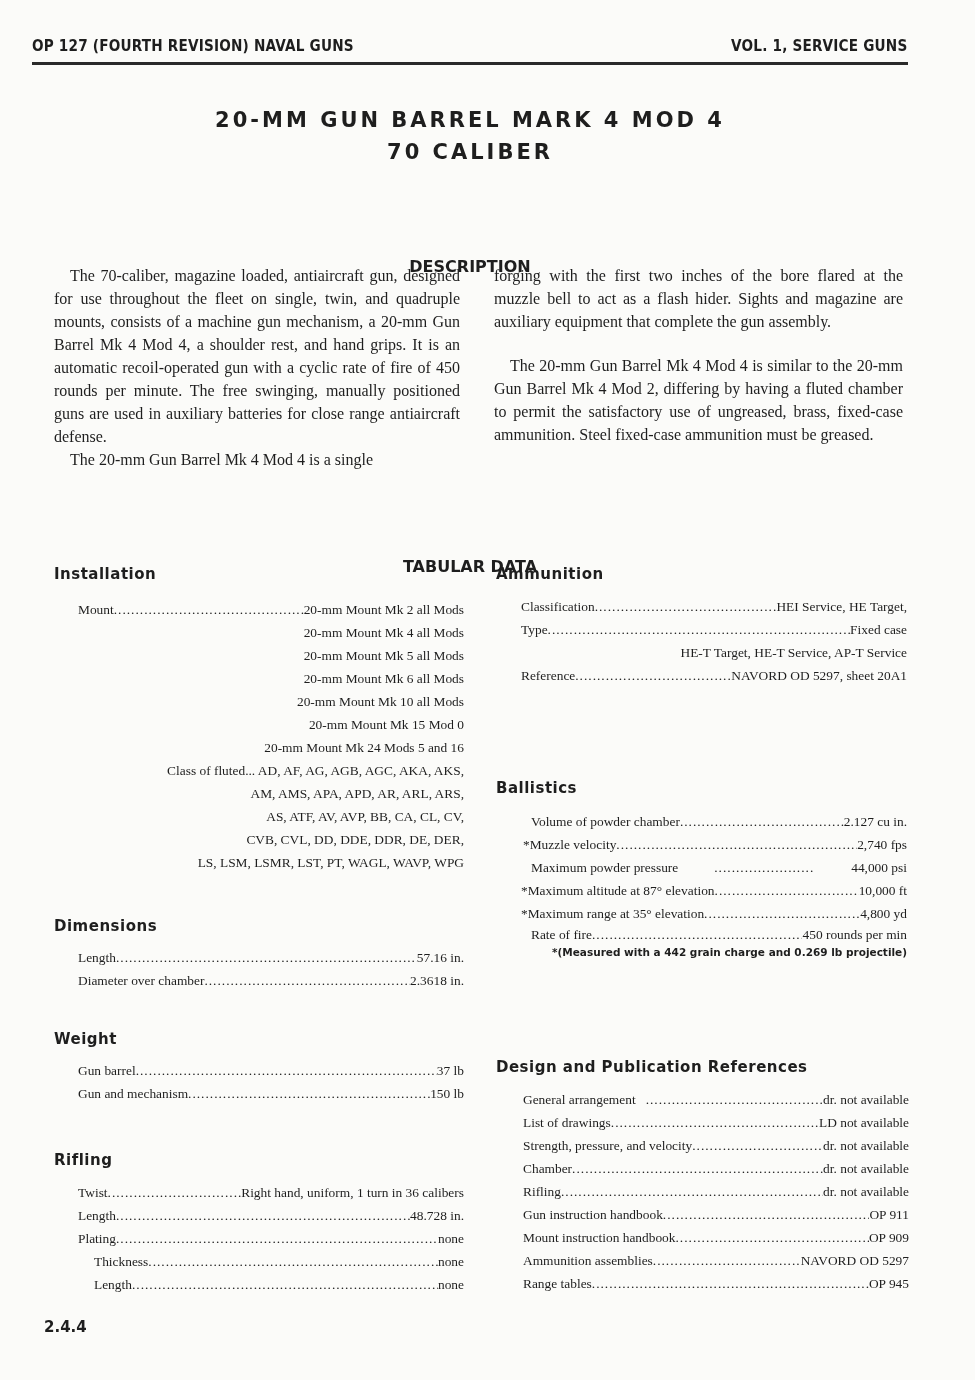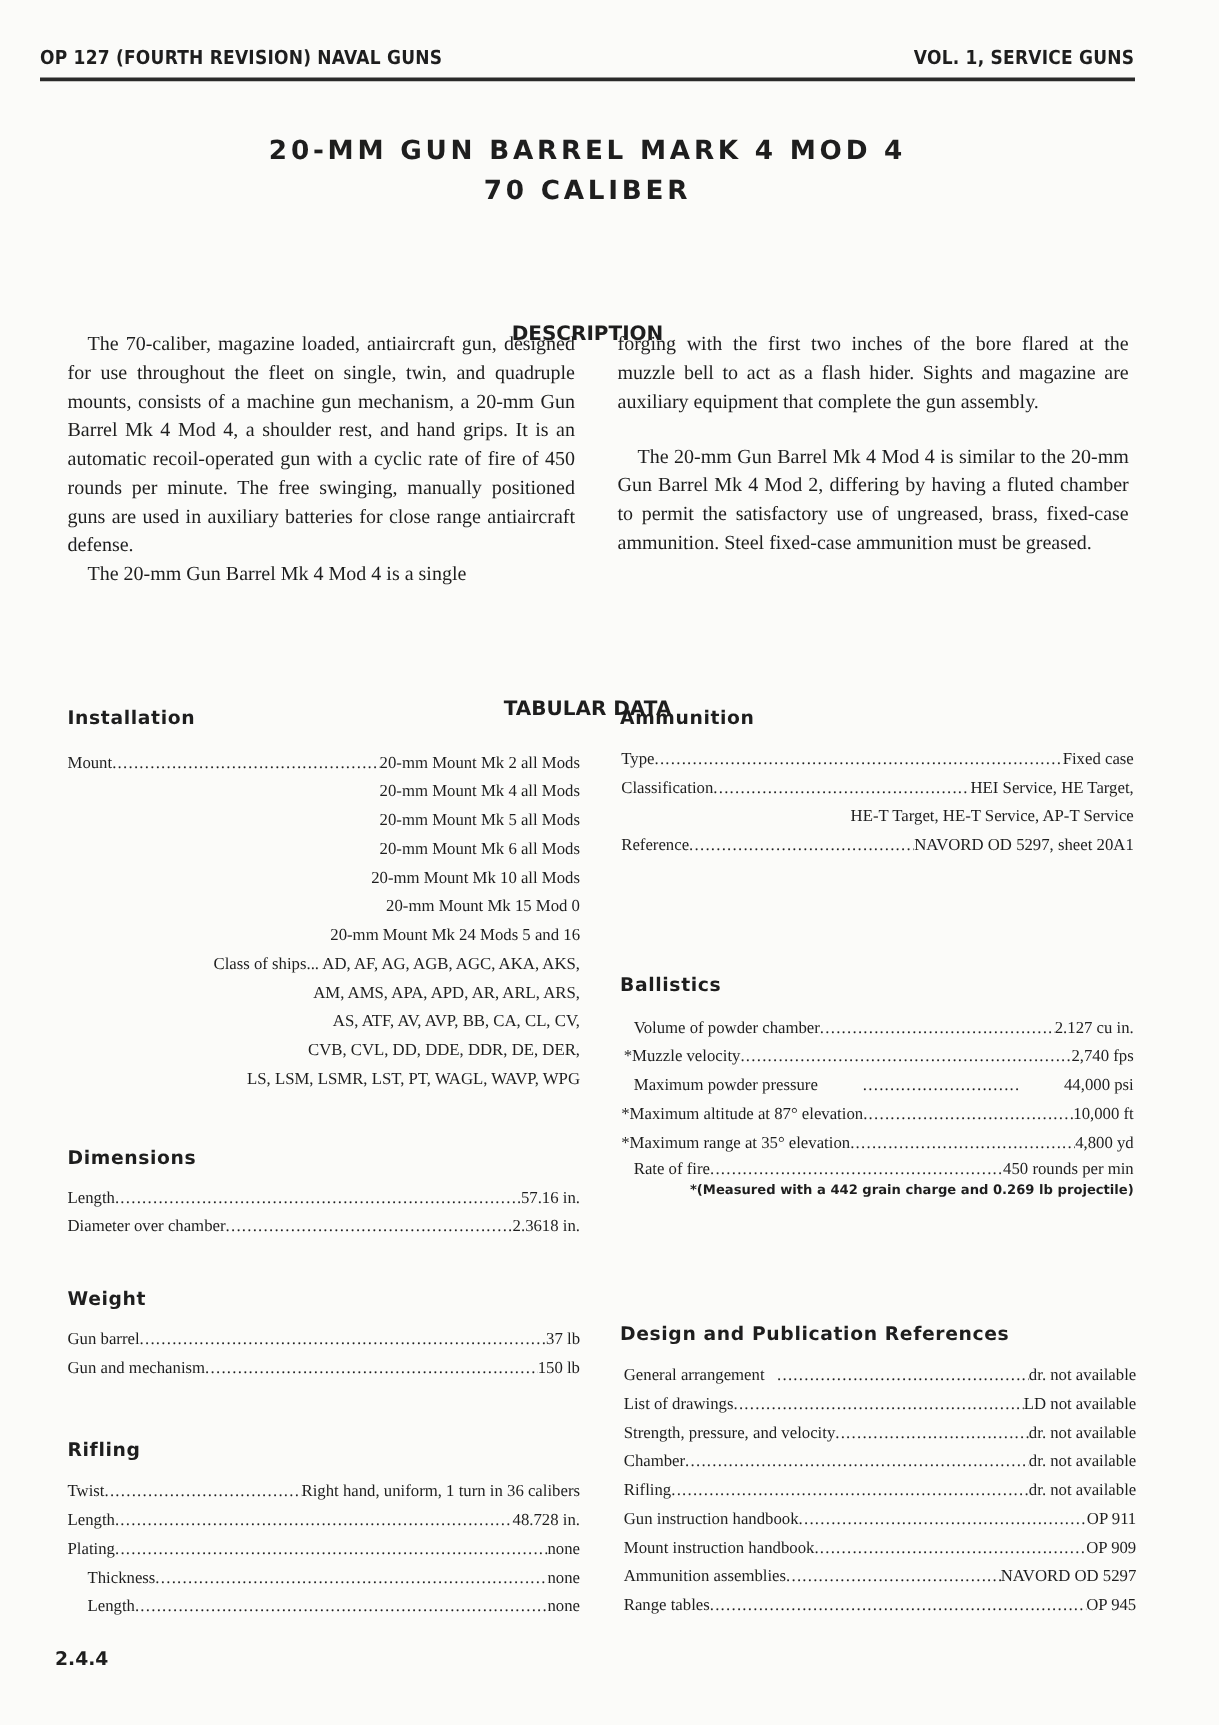--- a/index.html
+++ b/index.html
@@ -10,21 +10,21 @@
   .hdr{top:37px;font-size:15.5px;font-weight:bold;letter-spacing:0.2px;transform:scaleX(0.88);}
   #hdr-left{left:32px;transform-origin:left;}
   #hdr-right{right:68px;transform-origin:right;}
   .rule{left:32px;width:876px;top:62px;height:3px;background:#2a2a2a;}
   .title{left:0;width:940px;text-align:center;font-size:21px;font-weight:bold;letter-spacing:3px;}
   .sechead{left:0;width:940px;text-align:center;font-size:16px;font-weight:bold;margin-top:24px;}
   .para{font-size:16px;line-height:23px;text-align:justify;}
   .para .ind{display:inline-block;width:16px;}
   .subhead{font-size:15px;font-weight:bold;letter-spacing:0.5px;}
   .row{display:flex;align-items:baseline;font-size:13.4px;line-height:23px;white-space:nowrap;}
-  .row .lbl{flex:0 0 auto;}
+  .row .lbl{flex:0 0 auto;margin-left:24px;}
   .row .dots{flex:1 1 auto;overflow:hidden;min-width:10px;}
   .row .dots::after{content:"..................................................................................................................................................................";letter-spacing:1px;}
   .row .val{flex:0 0 auto;}
   .cont{font-size:13.4px;line-height:23px;text-align:right;}
   .note{font-size:10.5px;font-weight:bold;line-height:14px;text-align:right;}
   .pageno{left:44px;top:1318px;font-size:15px;font-weight:bold;}
 </style>
 </head>
 <body>
 
@@ -56,21 +56,21 @@
     <span class="lbl">Mount</span>
       <span class="dots"></span>
       <span class="val">20-mm Mount Mk 2 all Mods</span>
   </div>
   <div class="cont">20-mm Mount Mk 4 all Mods</div>
   <div class="cont">20-mm Mount Mk 5 all Mods</div>
   <div class="cont">20-mm Mount Mk 6 all Mods</div>
   <div class="cont">20-mm Mount Mk 10 all Mods</div>
   <div class="cont">20-mm Mount Mk 15 Mod 0</div>
   <div class="cont">20-mm Mount Mk 24 Mods 5 and 16</div>
-  <div class="cont"><span>Class of ships...</span> <span>AD, AF, AG, AGB, AGC, AKA, AKS,</span></div>
+  <div class="cont"><span>Class of fluted...</span> <span>AD, AF, AG, AGB, AGC, AKA, AKS,</span></div>
   <div class="cont">AM, AMS, APA, APD, AR, ARL, ARS,</div>
   <div class="cont">AS, ATF, AV, AVP, BB, CA, CL, CV,</div>
   <div class="cont">CVB, CVL, DD, DDE, DDR, DE, DER,</div>
   <div class="cont">LS, LSM, LSMR, LST, PT, WAGL, WAVP, WPG</div>
 </div>
 
 <div class="abs subhead sans" style="left:54px;top:917px;">Dimensions</div>
 <div class="abs serif" style="left:54px;top:946px;width:410px;">
   <div class="row">
       <span class="lbl">Length</span>
@@ -123,28 +123,28 @@
   <div class="row" style="padding-left:16px;">
       <span class="lbl">Length</span>
       <span class="dots"></span>
       <span class="val">none</span>
     </div>
 </div>
 
 <div class="abs subhead sans" style="left:496px;top:565px;">Ammunition</div>
 <div class="abs serif" style="left:497px;top:595px;width:410px;">
   <div class="row">
+      <span class="lbl">Classification</span>
+      <span class="dots"></span>
+      <span class="val">HEI Service, HE Target,</span>
+    </div>
+  <div class="row">
       <span class="lbl">Type</span>
       <span class="dots"></span>
       <span class="val">Fixed case</span>
-    </div>
-  <div class="row">
-      <span class="lbl">Classification</span>
-      <span class="dots"></span>
-      <span class="val">HEI Service, HE Target,</span>
     </div>
   <div class="cont">HE-T Target, HE-T Service, AP-T Service</div>
   <div class="row">
       <span class="lbl">Reference</span>
       <span class="dots"></span>
       <span class="val">NAVORD OD 5297, sheet 20A1</span>
     </div>
 </div>
 
 <div class="abs subhead sans" style="left:496px;top:779px;">Ballistics</div>

